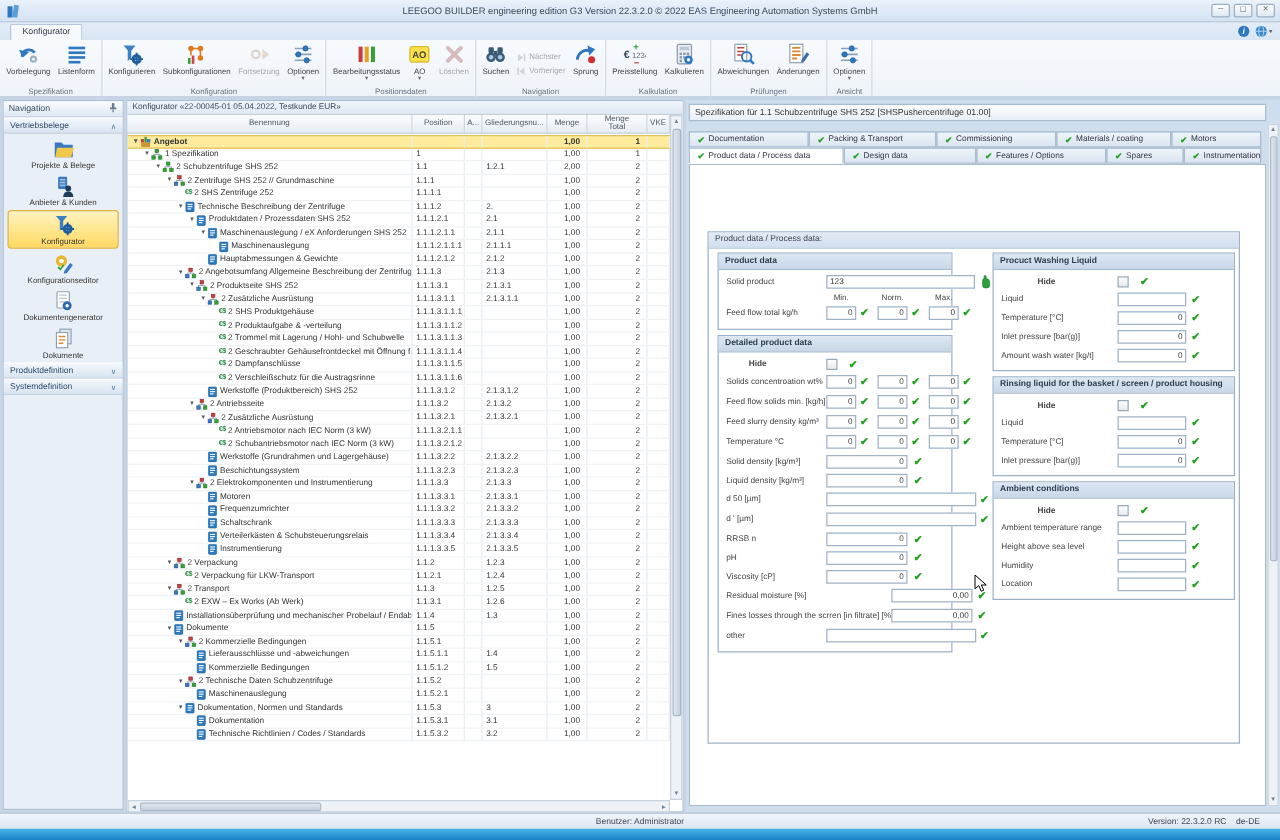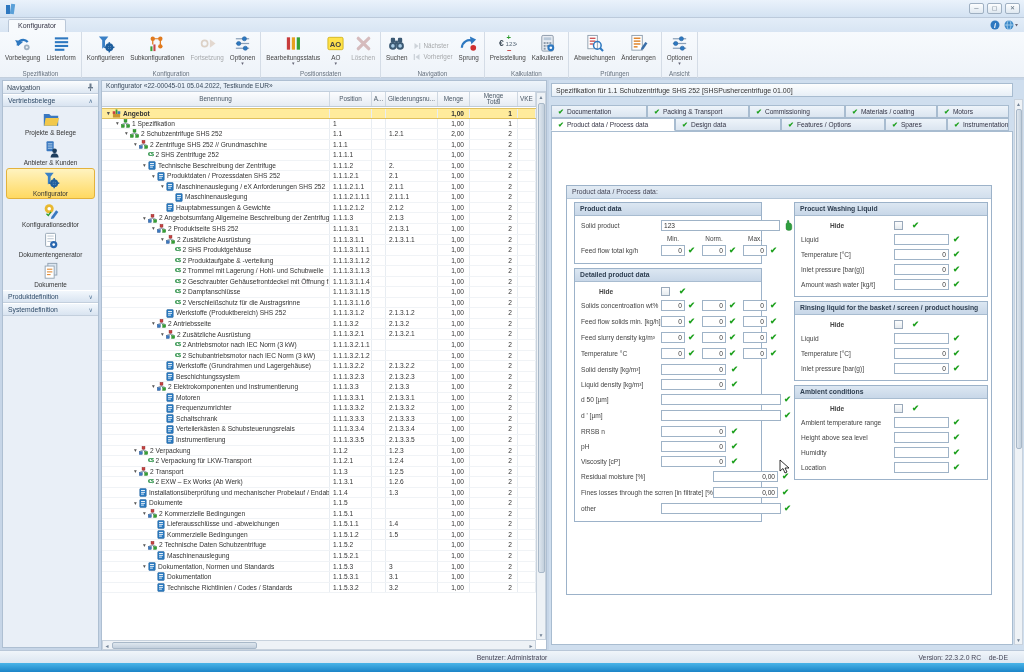--- a/index.html
+++ b/index.html
@@ -99,20 +99,21 @@
 </head>
 <body>
 
 <div id="titlebar">
   <span id="appicon">
     <svg width="12" height="12" viewBox="0 0 12 12">
         <rect x="1" y="2" width="4" height="9" fill="#2e78c0"></rect>
         <rect x="5.5" y="1" width="4" height="10" fill="#5aa0d8" transform="rotate(8 7.5 6)"></rect>
       </svg>
   </span>
+  <span id="apptitle">LEEGOO BUILDER engineering edition G3 Version 22.3.2.0 © 2022 EAS Engineering Automation Systems GmbH</span>
   <div id="wincontrols">
     <span class="winbtn">─</span>
     <span class="winbtn">▢</span>
     <span class="winbtn">✕</span>
   </div>
 </div>
 
 <div id="tabrow">
   <div id="ribbontab">Konfigurator</div>
   <div id="tabrow-right">

